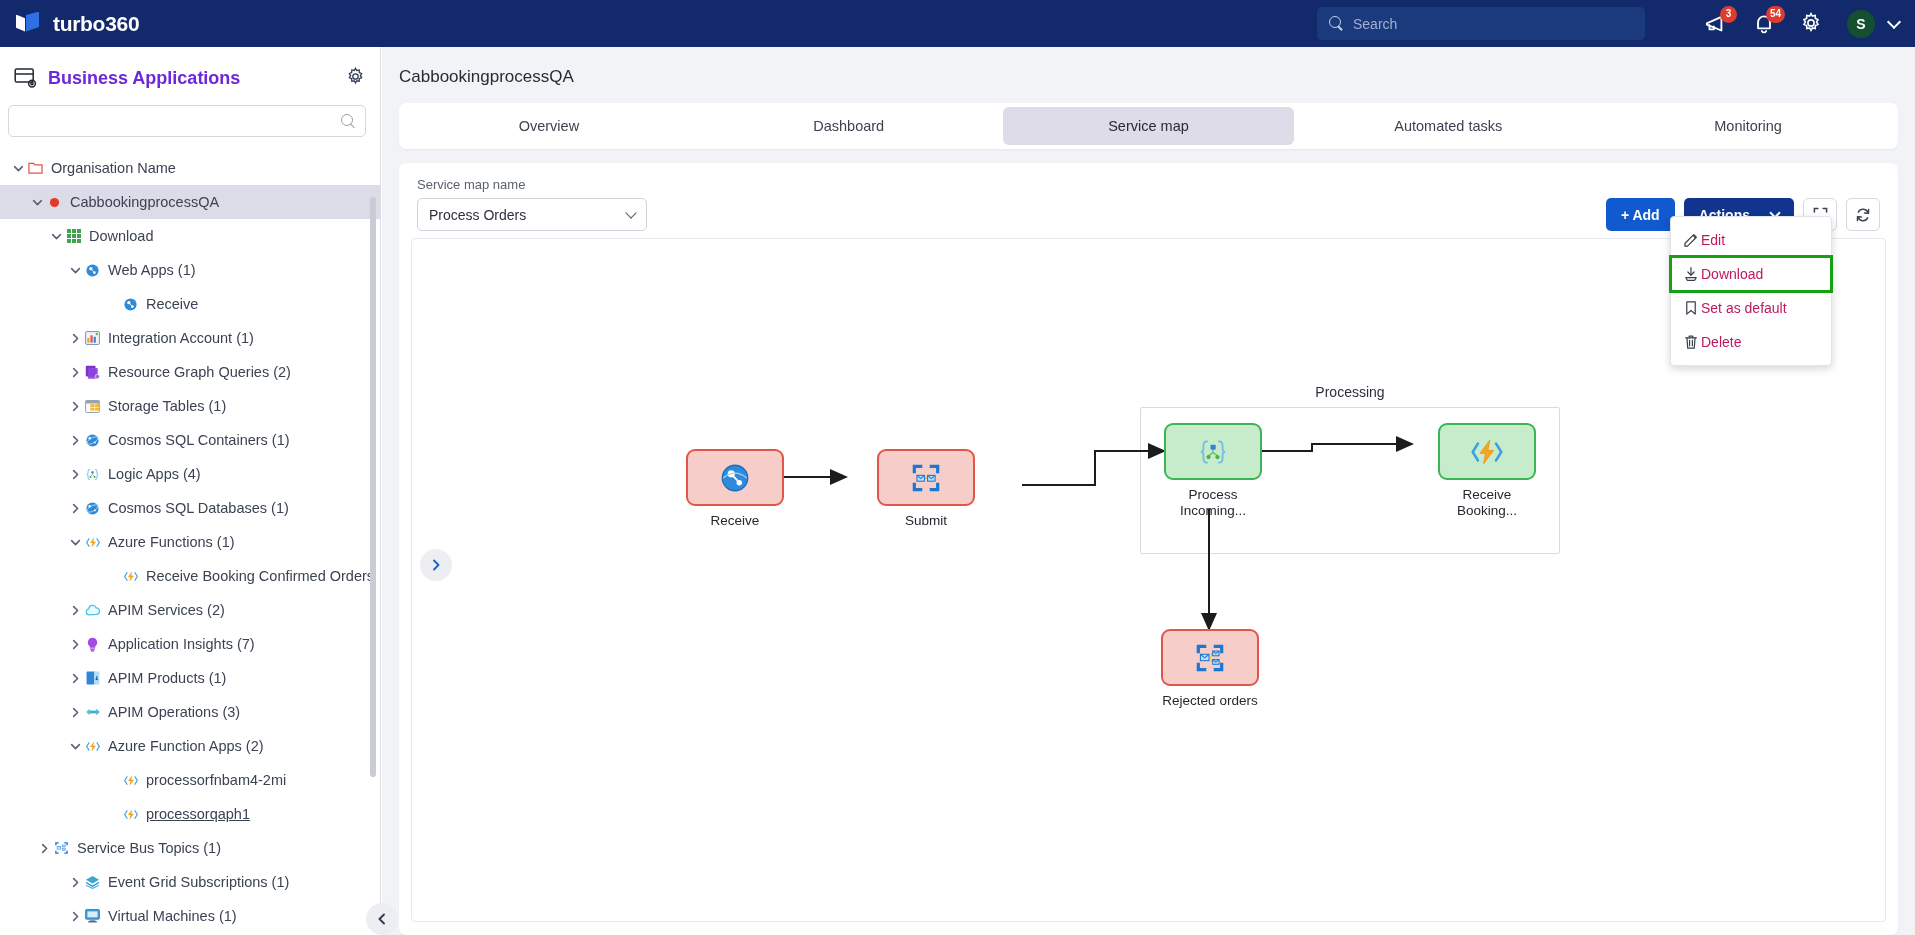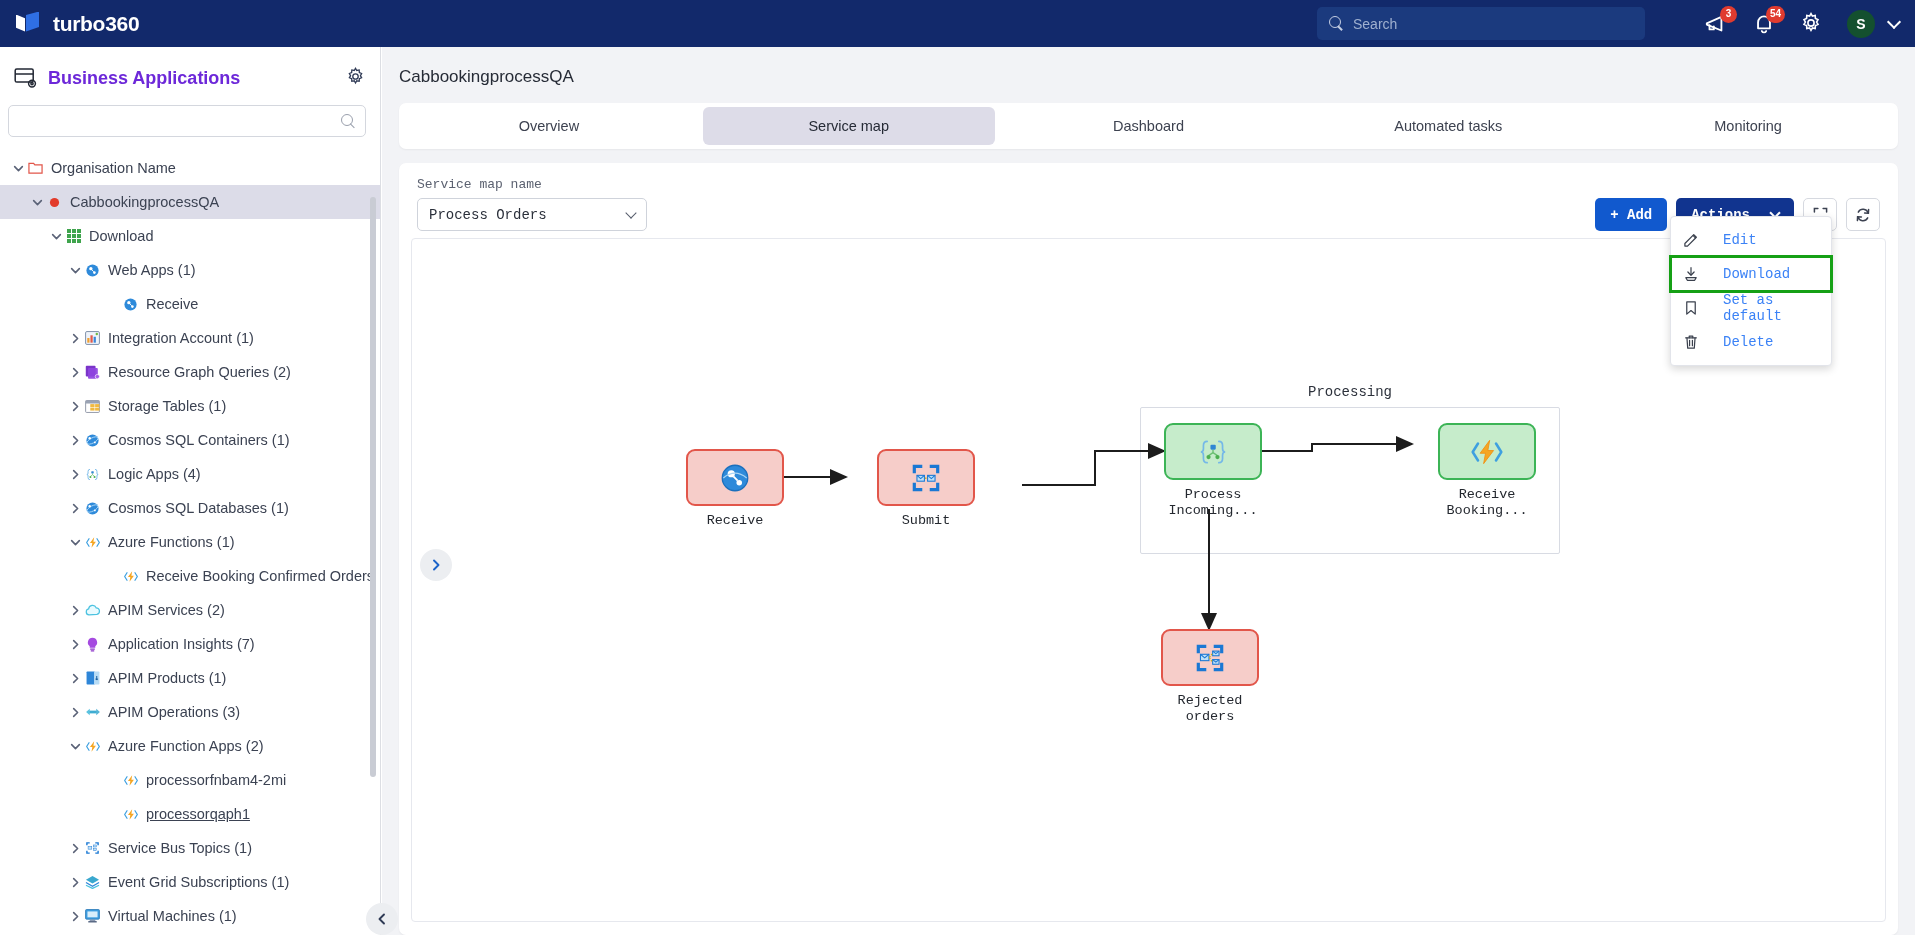--- a/index.html
+++ b/index.html
@@ -138,21 +138,21 @@
   }
   .tab {
     flex: 1; height: 38px; margin: 0 4px; display: flex; align-items: center;
     justify-content: center; font-size: 14.5px; color: #3d4250; border-radius: 6px;
     cursor: pointer;
   }
   .tab.active { background: #dddce8; color: #262b36; }
 
   .panel {
     margin: 14px 17px 0 17px; background: #ffffff; border-radius: 7px;
-    height: 772px; position: relative; box-shadow: 0 1px 2px rgba(0,0,0,.05); font-family: Liberation Mono, monospace;
+    height: 772px; position: relative; box-shadow: 0 1px 2px rgba(0,0,0,.05);
   }
   .panel-top { padding: 14px 18px 0 18px; display: flex; align-items: flex-end; }
   .fld-label { font-size: 13px; color: #5b6170; margin-bottom: 6px; }
   .select {
     width: 230px; height: 33px; border: 1px solid #cfd3db; border-radius: 5px;
     display: flex; align-items: center; padding: 0 11px; font-size: 14px;
     color: #2b303b; background: #fff; cursor: pointer;
   }
   .select .cv {
     margin-left: auto; width: 8px; height: 8px; border-right: 1.6px solid #555c6b;
@@ -177,21 +177,21 @@
   }
 
   
   .menu {
     position: absolute; right: 66px; top: 53px; width: 162px; background: #fff;
     border: 1px solid #e2e4ea; border-radius: 4px;
     box-shadow: 0 3px 9px rgba(0,0,0,.16); padding: 6px 0; z-index: 40;
   }
   .mitem {
     display: flex; align-items: center; height: 34px; padding: 0 12px;
-    font-size: 14px; color: #3b82f6; cursor: pointer; gap: 24px;
+    font-size: 14px; color: #be185d; cursor: pointer; gap: 2px;
   }
   .mitem.hl { outline: 3px solid #15a015; outline-offset: -1px; }
 
   
   .canvas {
     position: absolute; left: 12px; top: 75px; right: 12px; bottom: 13px;
     border: 1px solid #e6e8ee; border-radius: 4px; background: #fff; overflow: hidden;
   }
   .canvas-pager {
     position: absolute; left: 8px; top: 310px; width: 32px; height: 32px;
@@ -570,21 +570,21 @@
         <span class="twist"></span>
         <span class="ticon">
           <svg width="16" height="15" viewBox="0 0 34 32">
             <path d="M8.5 8 L3.5 16 L8.5 24" fill="none" stroke="#3ea0e0" stroke-width="2.6" stroke-linecap="round" stroke-linejoin="round"></path>
             <path d="M25.5 8 L30.5 16 L25.5 24" fill="none" stroke="#3ea0e0" stroke-width="2.6" stroke-linecap="round" stroke-linejoin="round"></path>
             <path d="M19.5 5 L10.5 17.2 L15.6 17.2 L13.8 27 L23.2 14.6 L17.8 14.6 Z" fill="#f5a623"></path>
           </svg>
         </span>
         <span class="tlabel">processorqaph1</span>
       </div>
-      <div class="tnode" style="padding-left: 67px; text-align: center;">
+      <div class="tnode" style="padding-left: 36px; text-align: center;">
         <span class="twist">
           <svg width="11" height="11" viewBox="0 0 12 12" fill="none" stroke="#5a6277" stroke-width="1.7" stroke-linecap="round" stroke-linejoin="round">
             <polyline points="4,1.8 8.3,6 4,10.2"></polyline>
           </svg>
         </span>
         <span class="ticon">
           <svg width="15" height="14" viewBox="0 0 32 30">
             <path d="M4 9 L4 4 L10 4 M22 4 L28 4 L28 9 M28 21 L28 26 L22 26 M10 26 L4 26 L4 21" fill="none" stroke="#1a78d4" stroke-width="3"></path>
             <rect x="6.5" y="11.5" width="8" height="6" fill="#bfe0f7" stroke="#1a78d4" stroke-width="1"></rect>
             <rect x="18" y="8.5" width="6" height="4.4" fill="#bfe0f7" stroke="#1a78d4" stroke-width="1"></rect>
@@ -633,22 +633,22 @@
   <svg width="12" height="12" viewBox="0 0 12 12" fill="none" stroke="#2f3a55" stroke-width="1.9" stroke-linecap="round" stroke-linejoin="round">
     <polyline points="8,1.5 3.5,6 8,10.5"></polyline>
   </svg>
 </div>
 
 <div class="main">
   <div class="page-title">CabbookingprocessQA</div>
 
   <div class="tabs" id="tabs">
       <div class="tab">Overview</div>
+      <div class="tab">Dashboard</div>
       <div class="tab active">Service map</div>
-      <div class="tab">Dashboard</div>
       <div class="tab">Automated tasks</div>
       <div class="tab">Monitoring</div>
     </div>
 
   <div class="panel">
     <div class="panel-top">
       <div>
         <div class="fld-label">Service map name</div>
         <div class="select">
           <span>Process Orders</span>

